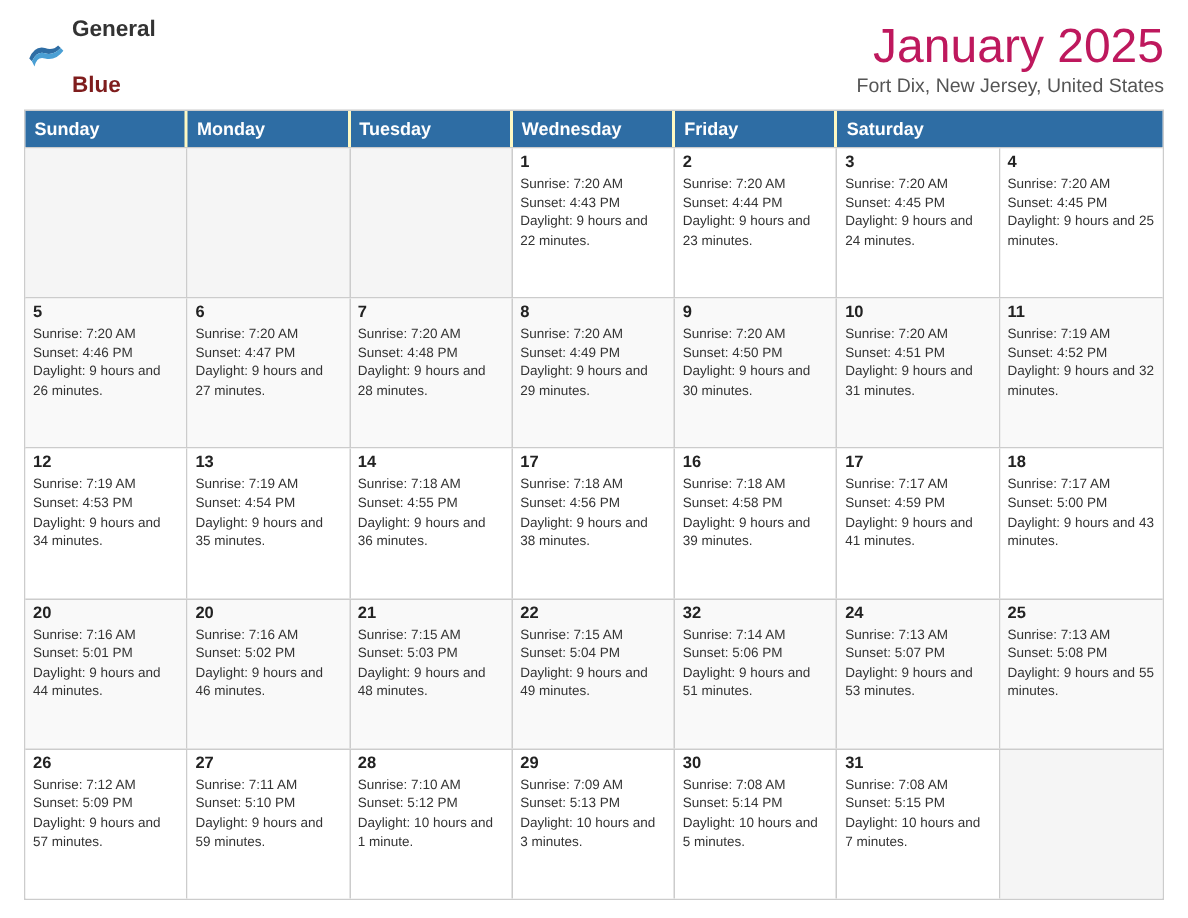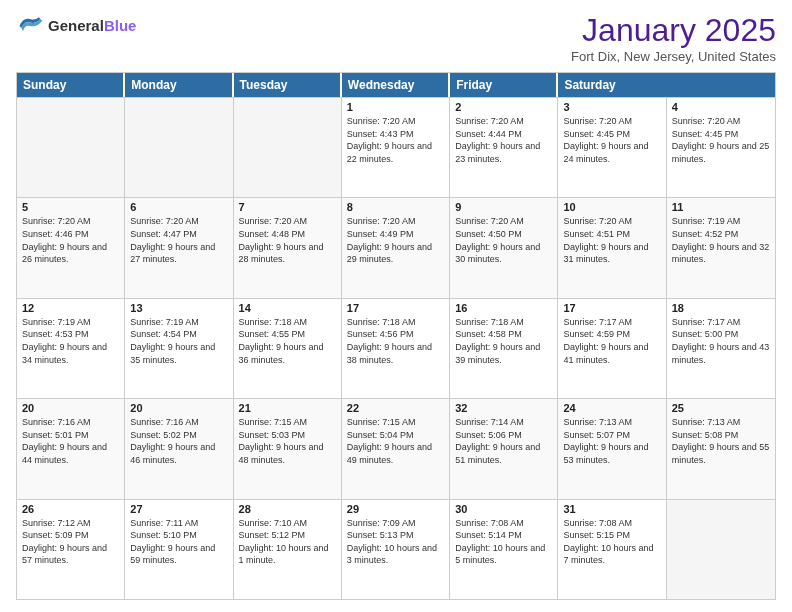--- a/index.html
+++ b/index.html
@@ -24,43 +24,45 @@
       justify-content: space-between;
       margin-bottom: 8px;
     }
     .logo {
       display: flex;
       align-items: center;
       gap: 4px;
     }
     .logo-text {
       display: flex;
+      flex-direction: column;
       line-height: 1.1;
+      gap: 20px;
     }
     .logo-general {
       font-size: 15px;
       font-weight: bold;
       color: #333;
     }
     .logo-blue {
       font-size: 15px;
       font-weight: bold;
-      color: #8b5cf6;
+      color: #7f1d1d;
     }
     .logo-icon {
       width: 28px;
       height: 28px;
     }
     .title-block {
       text-align: right;
     }
     .title-month {
       font-size: 32px;
       font-weight: normal;
-      color: #4c1d95;
+      color: #be185d;
     }
     .title-location {
       font-size: 13px;
       color: #555;
     }
     .calendar {
       flex: 1;
       border: 1px solid #ccc;
       display: flex;
       flex-direction: column;

